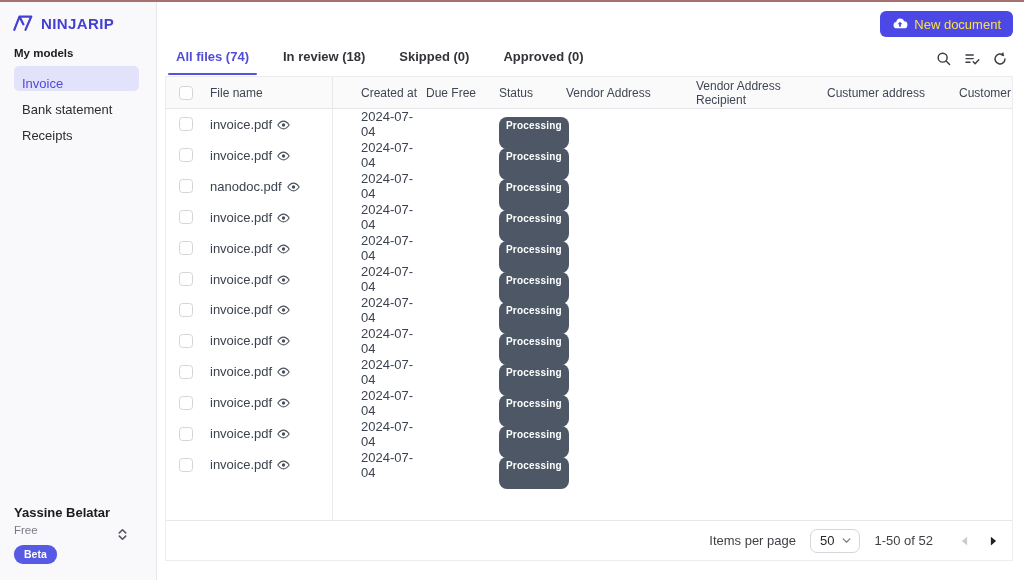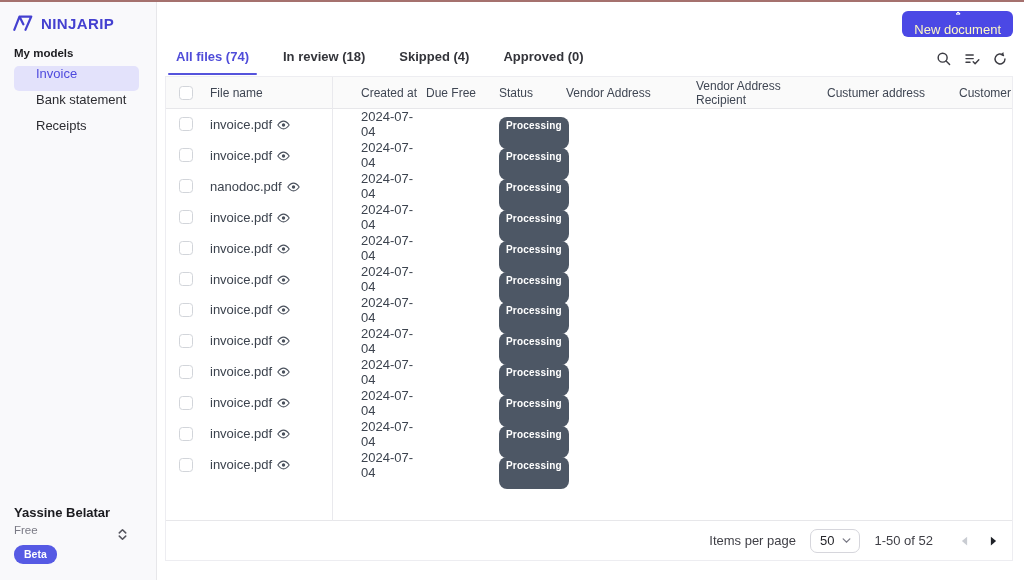--- a/index.html
+++ b/index.html
@@ -7,36 +7,36 @@
   body { font-family:"Liberation Sans", sans-serif; background:#fff; position:relative; }
 
   .top-strip { position:absolute; top:0; left:0; width:1024px; height:2px; background:#a5716e; z-index:60; }
 
   
   .sidebar { position:absolute; top:2px; left:0; bottom:0; width:157px;
              background:#f9f9fb; border-right:1px solid #e7e7ea; }
   .logo { display:flex; align-items:center; gap:4px; margin:12px 0 0 13px; }
   .logo-text { font-size:15px; font-weight:700; color:#4440d0; letter-spacing:.4px; }
   .models-label { margin:15px 0 7px 14px; font-size:11.5px; font-weight:700; color:#1b1b1f; }
-  .side-item { margin:1px 17px 1px 14px; height:25px; display:flex; align-items:flex-start;
-               padding-left:22px; font-size:13px; color:#2c2c31; border-radius:5px; cursor:pointer; }
+  .side-item { margin:1px 17px 1px 14px; height:25px; display:flex; align-items:flex-end;
+               padding-left:8px; font-size:13px; color:#2c2c31; border-radius:5px; cursor:pointer; }
   .side-item.selected { background:#e3e2fb; color:#4f4add; }
 
   .user-block { position:absolute; left:14px; right:10px; bottom:16px; }
   .user-name { font-size:13px; font-weight:700; color:#1b1b1f; }
   .user-plan { font-size:11.5px; color:#7a7a85; margin-top:4px; }
   .beta-badge { display:inline-block; margin-top:9px; background:#565ae4; color:#fff;
                 font-size:10.5px; font-weight:700; padding:3px 10px 4px; border-radius:9px; }
   .plan-toggle { position:absolute; right:18px; top:22px; cursor:pointer; }
 
   
   .new-doc-btn { position:absolute; top:11px; right:11px; height:26px; display:flex;
                  align-items:center; gap:6px; padding:0 12px; background:#4b48e5;
-                 border:none; border-radius:6px; color:#fef9c3; font-size:13px; font-weight:500;
-                 cursor:pointer; font-family:inherit;flex-direction:column; }
+                 border:none; border-radius:6px; color:#fde047; font-size:13px; font-weight:500;
+                 cursor:pointer; font-family:inherit; }
 
   
   .tabs { position:absolute; left:176px; top:49px; display:flex; gap:34px; }
   .tab { font-size:13px; font-weight:600; color:#33343a; padding-bottom:11px;
          position:relative; cursor:pointer; }
   .tab.active { color:#4f4cd9; }
   .tab.active::after { content:""; position:absolute; left:-8px; right:-8px; bottom:0;
                        height:2.5px; background:#5553dc; border-radius:2px; }
 
   .toolbar-icons { position:absolute; top:51px; right:16px; display:flex; gap:12px; }
@@ -132,21 +132,21 @@
 
     <div class="tab active">
       <span>All files (74)</span>
     </div>
 
     <div class="tab">
       <span>In review (18)</span>
     </div>
 
     <div class="tab">
-      <span>Skipped (4)</span>
+      <span>Skipped (0)</span>
     </div>
 
     <div class="tab">
       <span>Approved (0)</span>
     </div>
 
 </div>
 
 <div class="toolbar-icons">
   <svg class="tool-icon" viewBox="0 0 20 20">

